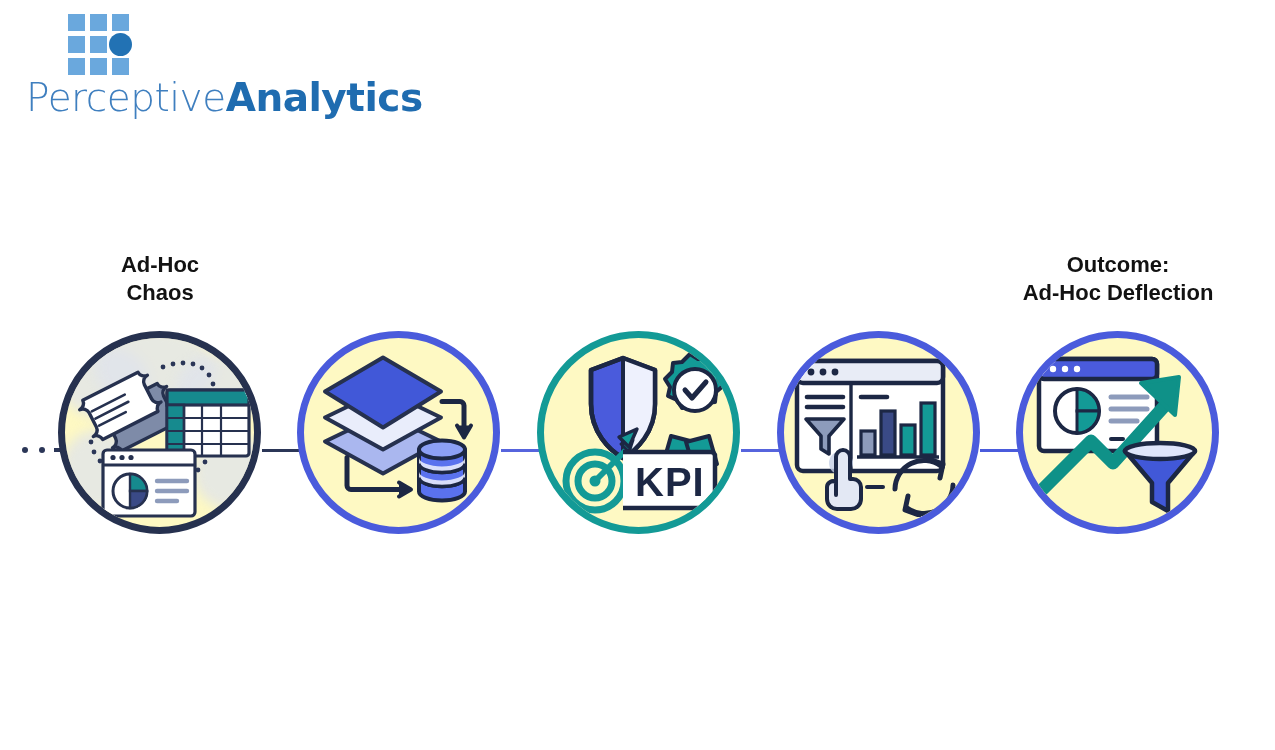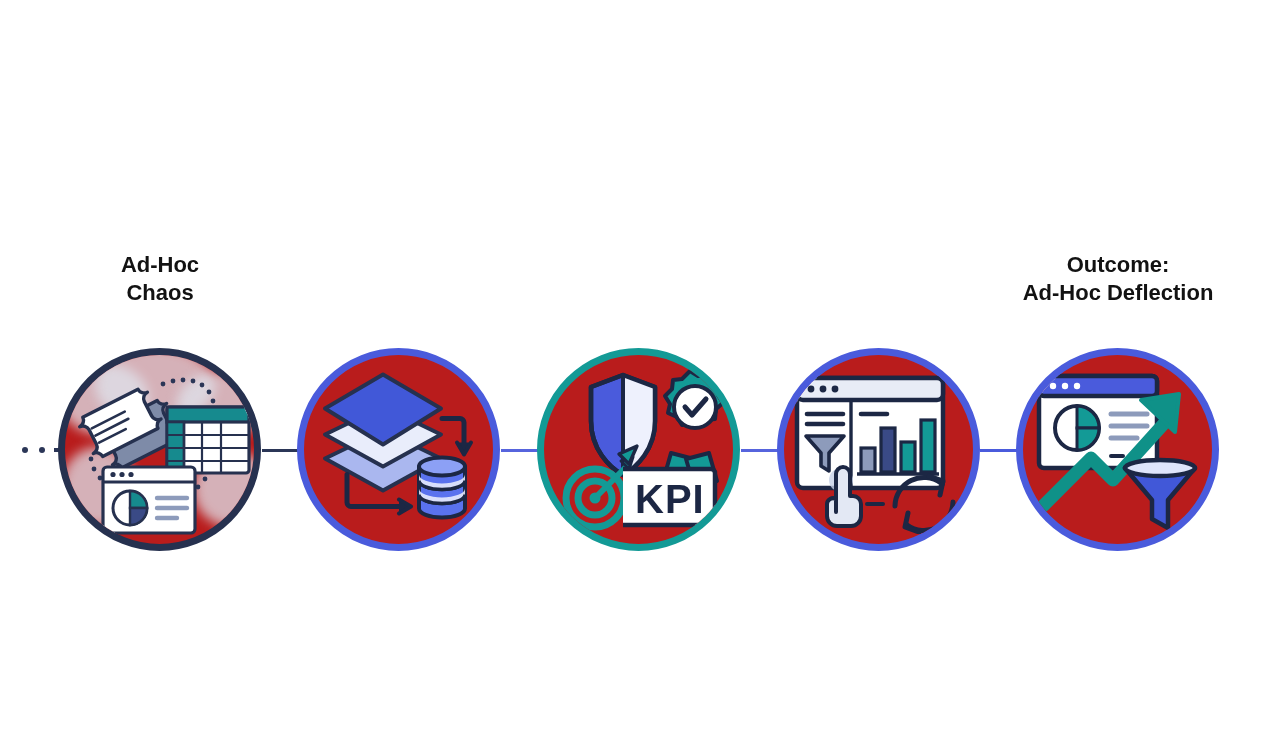--- a/index.html
+++ b/index.html
@@ -93,25 +93,25 @@
     position: absolute;
     top: 4px;
     width: 6px; height: 6px;
     border-radius: 50%;
     background: #2b3657;
   }
 
   
   .node {
     position: absolute;
-    top: 348px;
+    top: 331px;
     width: 203px;
     height: 203px;
     border-radius: 50%;
-    background: #b91c1c;
+    background: #fef9c3;
     border: 7px solid #4a5bdc;
   }
   .node-inner {
     position: absolute;
     inset: 0;
     border-radius: 50%;
     overflow: hidden;
   }
   .node svg.art {
     position: absolute;
@@ -131,20 +131,36 @@
     background: #dfe3ec;
     opacity: .75;
     filter: blur(6px);
   }
 </style>
 </head>
 <body>
 
 <div id="stage">
 
+  <div id="logo">
+    <div id="logo-grid">
+      <div class="logo-cell" style="left:0px;  top:0px;"></div>
+      <div class="logo-cell" style="left:22px; top:0px;"></div>
+      <div class="logo-cell" style="left:44px; top:0px;"></div>
+      <div class="logo-cell" style="left:0px;  top:22px;"></div>
+      <div class="logo-cell" style="left:22px; top:22px;"></div>
+      <div class="logo-dot" style="left:41px; top:19px;"></div>
+      <div class="logo-cell" style="left:0px;  top:44px;"></div>
+      <div class="logo-cell" style="left:22px; top:44px;"></div>
+      <div class="logo-cell" style="left:44px; top:44px;"></div>
+    </div>
+    <div id="logo-text">
+      <span class="logo-word-1">Perceptive</span><span class="logo-word-2">Analytics</span>
+    </div>
+  </div>
 
   <div class="stage-label" id="label-4">Outcome:
 Ad-Hoc Deflection</div>
   <div class="stage-label" id="label-0">Ad-Hoc
 Chaos</div>
 
   <div class="dotted-lead">
     <div class="dot-lead" style="left:0px;"></div>
     <div class="dot-lead" style="left:17px;"></div>
     <div style="position:absolute;left:32px;top:5px;width:26px;height:4px;background:#2b3657;"></div>

